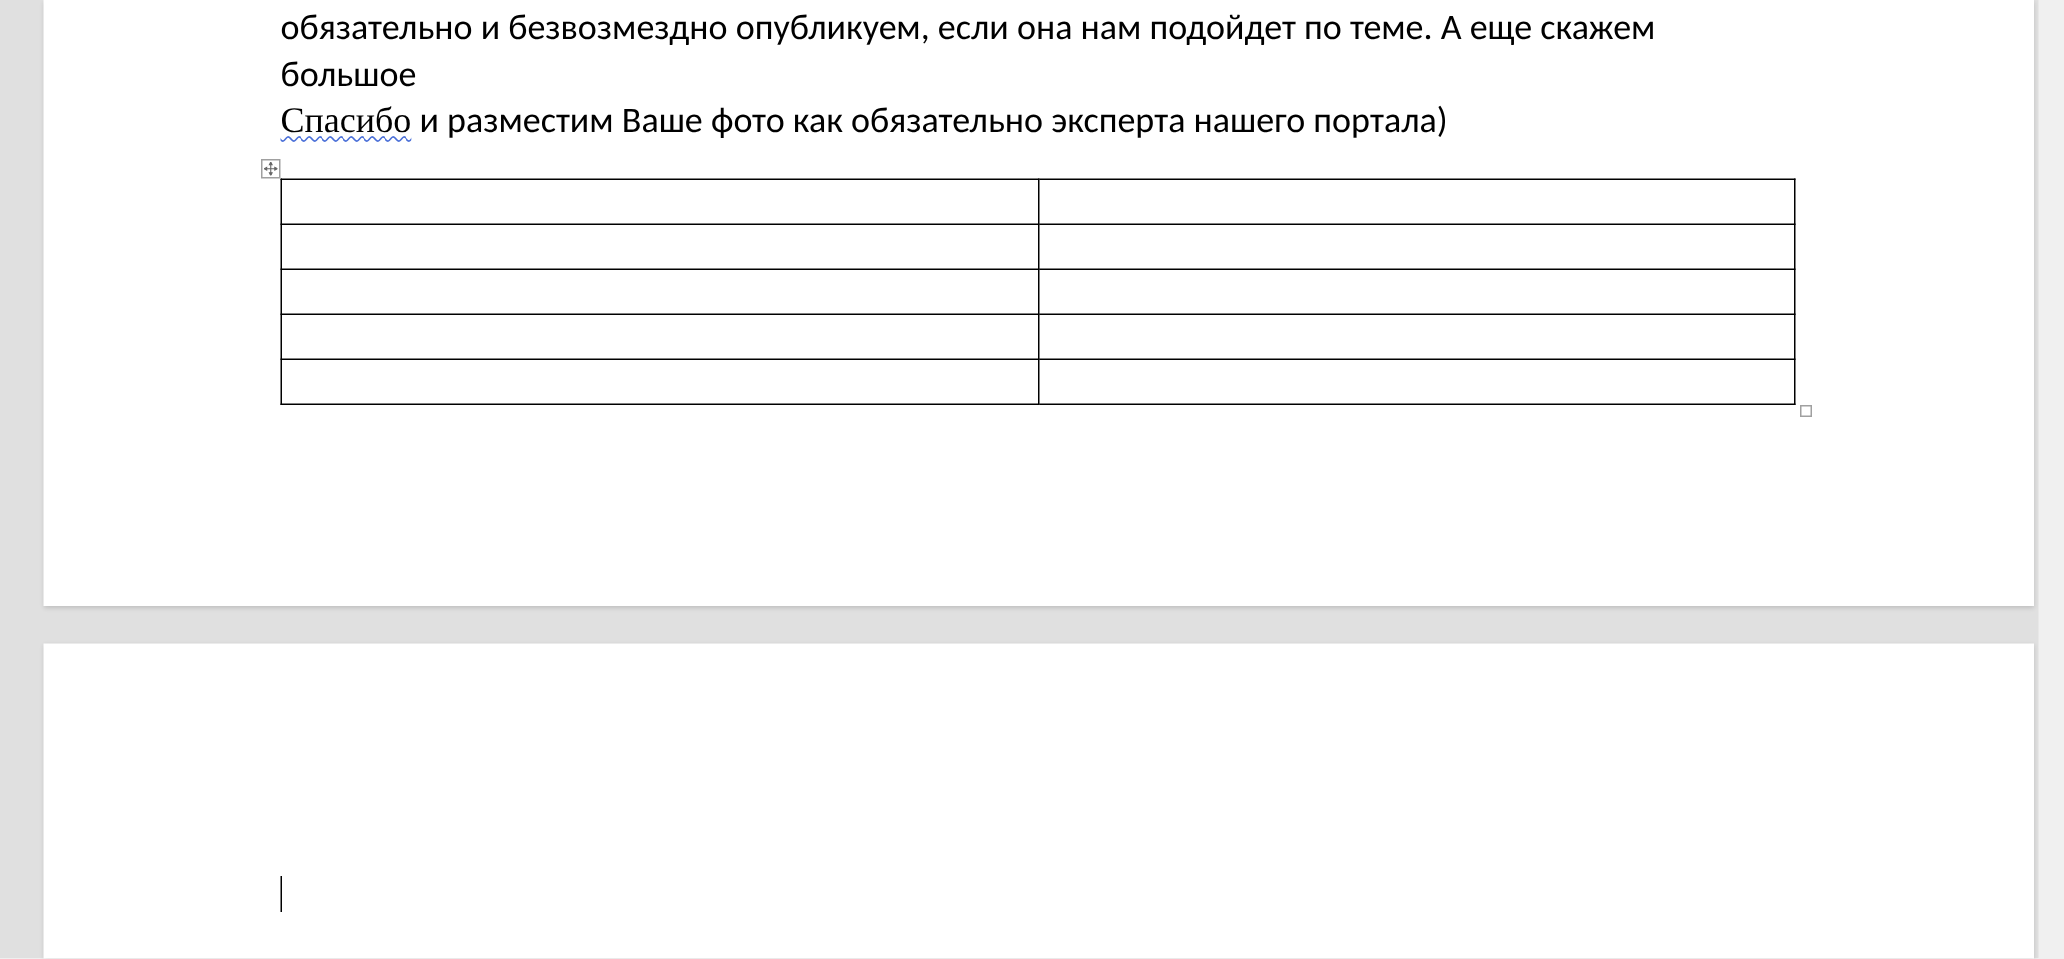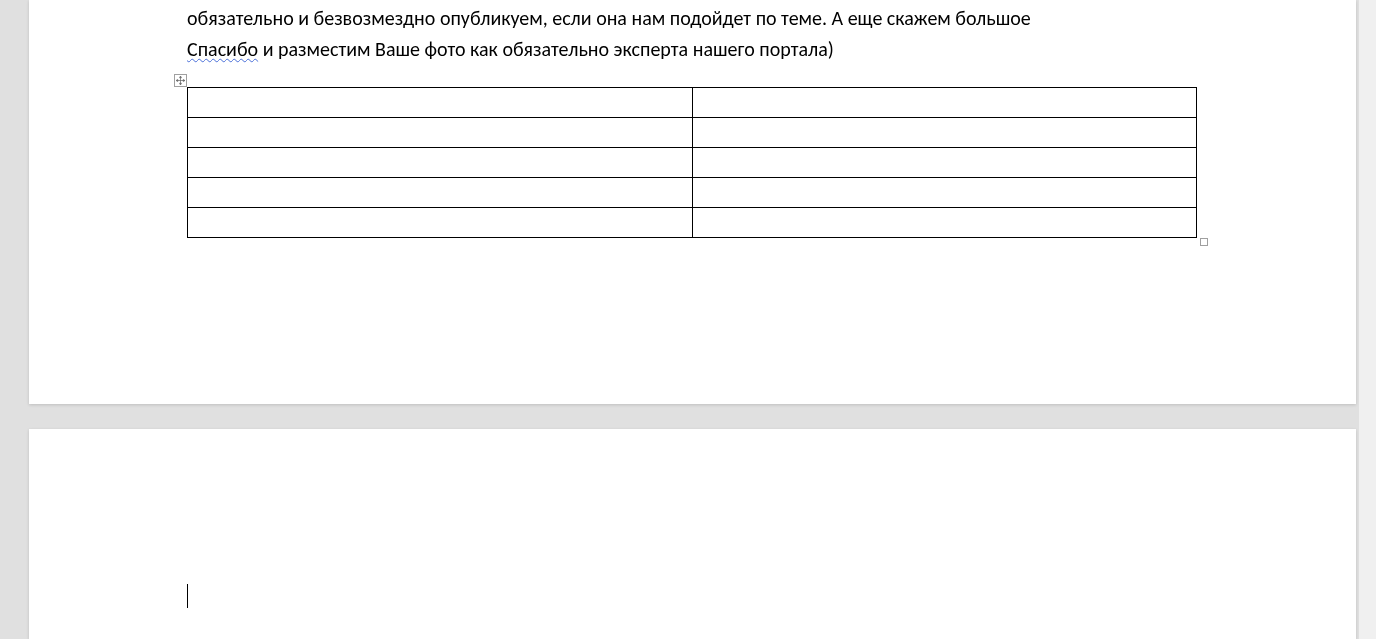--- a/index.html
+++ b/index.html
@@ -28,29 +28,30 @@
       padding: 0 158px 0 158px;
     }
     .page-2 {
       left: 29px;
       top: 429px;
       width: 1327px;
       height: 210px;
       padding: 155px 158px 0 158px;
     }
     .para {
-      font-size: 20px;
+      font-size: 24px;
       line-height: 31px;
       color: #000;
       margin-top: 3px;
     }
     .underline-squiggle {
       text-decoration: underline wavy #4a6fd8;
       text-decoration-thickness: 1px;
       text-underline-offset: 2px;
+      font-family: Liberation Serif, serif;
     }
     .table-wrap {
       position: relative;
       margin-top: 22px;
     }
     .table-move-handle {
       position: absolute;
       left: -13px;
       top: -13px;
       width: 13px;

